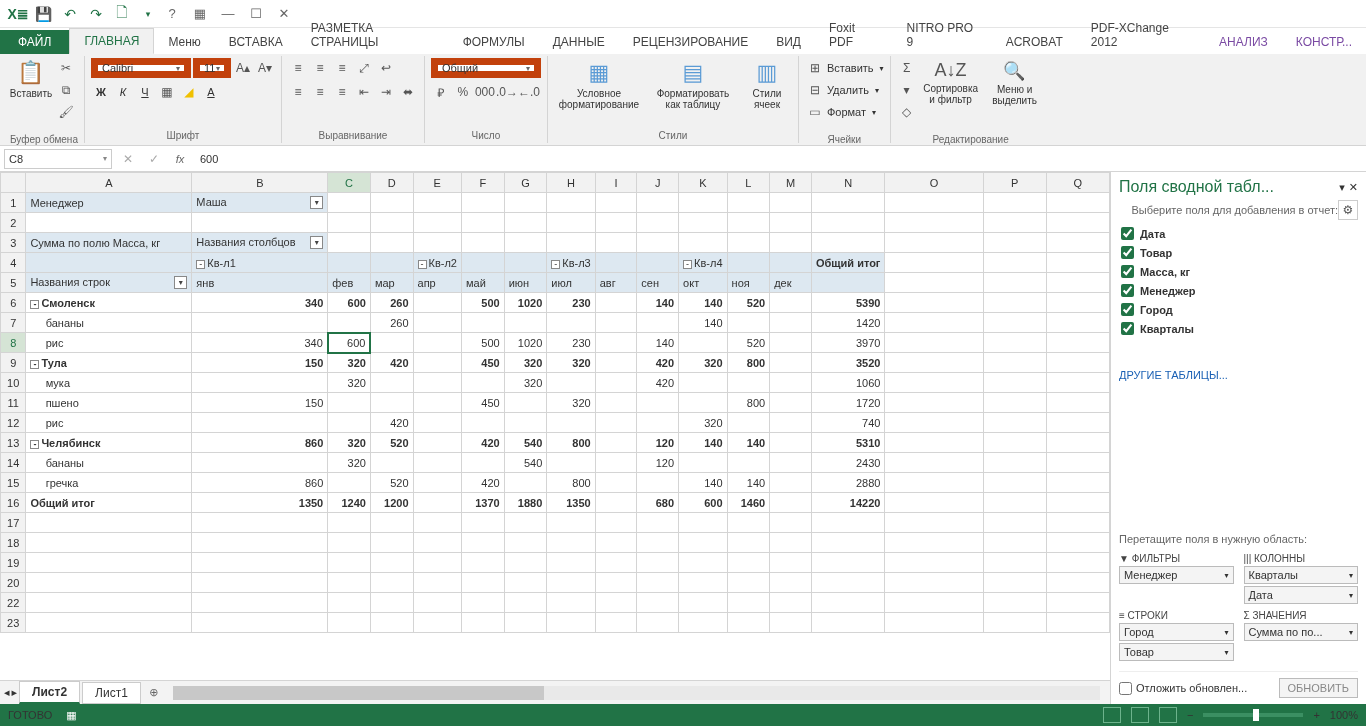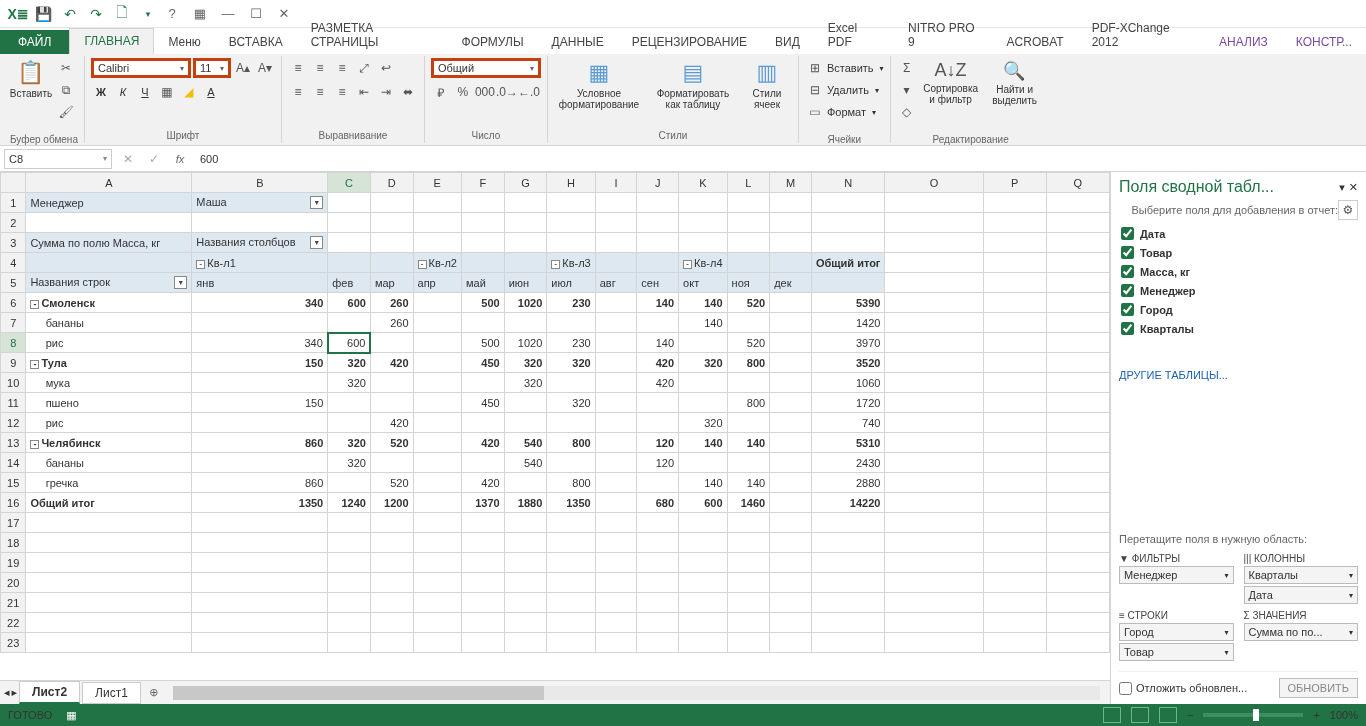--- a/index.html
+++ b/index.html
@@ -19,21 +19,21 @@
 
 .ribbon{height:92px;background:#f1f1f1;border-bottom:1px solid #d4d4d4;display:flex;padding:2px 4px}
 .group{border-right:1px solid #d4d4d4;padding:2px 6px;display:flex;flex-direction:column;justify-content:space-between}
 .group-label{text-align:center;font-size:10px;color:#666;margin-top:12px}
 .group-body{display:flex;align-items:flex-start;gap:4px;flex:1}
 .big-btn{width:42px;display:flex;flex-direction:column;align-items:center;gap:2px;padding:2px}
 .big-btn .ic{font-size:22px;color:#f0a030}
 .big-btn span{font-size:10px;text-align:center;line-height:1.1}
 .col{display:flex;flex-direction:column;gap:2px}
 .row{display:flex;align-items:center;gap:2px}
-.sel{border:3px solid #c2410c;background:#fff;height:20px;padding:0 4px;display:flex;align-items:center;justify-content:space-between}
+.sel{border:7px solid #c2410c;background:#fff;height:20px;padding:0 4px;display:flex;align-items:center;justify-content:space-between}
 .sel .dd{font-size:8px;color:#666}
 .ico-btn{width:20px;height:20px;display:flex;align-items:center;justify-content:center;border:1px solid transparent;font-size:12px;color:#555}
 
 .fbar{height:26px;border-bottom:1px solid #d4d4d4;display:flex;align-items:center;padding:0 4px;gap:6px}
 .namebox{width:108px;height:20px;border:1px solid #ccc;padding:0 4px;display:flex;align-items:center;justify-content:space-between}
 .fx-ico{width:20px;text-align:center;color:#666;font-style:italic}
 .fbar input{flex:1;border:none;height:20px;outline:none;padding:0 4px}
 
 .workspace{flex:1;display:flex;overflow:hidden}
 .sheet-area{flex:1;display:flex;flex-direction:column;overflow:hidden;border-right:1px solid #d4d4d4}
@@ -104,21 +104,21 @@
 <div class="tabstrip">
   <div class="file-tab">ФАЙЛ</div>
   <div class="tab active">ГЛАВНАЯ</div>
   <div class="tab" style="text-transform:none">Меню</div>
   <div class="tab">ВСТАВКА</div>
   <div class="tab">РАЗМЕТКА СТРАНИЦЫ</div>
   <div class="tab">ФОРМУЛЫ</div>
   <div class="tab">ДАННЫЕ</div>
   <div class="tab">РЕЦЕНЗИРОВАНИЕ</div>
   <div class="tab">ВИД</div>
-  <div class="tab" style="text-transform:none">Excel PDF</div>
+  <div class="tab" style="text-transform:none">Foxit PDF</div>
   <div class="tab">NITRO PRO 9</div>
   <div class="tab">ACROBAT</div>
   <div class="tab" style="text-transform:none">PDF-XChange 2012</div>
   <div class="tab ctx">АНАЛИЗ</div>
   <div class="tab ctx">КОНСТР...</div>
 </div>
 
 <div class="ribbon">
   <div class="group">
     <div class="group-body">
@@ -246,21 +246,21 @@
         <div class="ico-btn">Σ</div>
         <div class="ico-btn">▾</div>
         <div class="ico-btn">◇</div>
       </div>
       <div class="big-btn" style="width:60px">
           <div class="ic" style="font-size:18px;color:#555">A↓Z</div>
           <span>Сортировка и фильтр</span>
         </div>
       <div class="big-btn" style="width:60px">
           <div class="ic" style="font-size:18px">🔍</div>
-          <span>Найти и выделить</span>
+          <span>Меню и выделить</span>
         </div>
     </div>
     <div class="group-label">Редактирование</div>
   </div>
 </div>
 
 <div class="fbar">
   <div class="namebox">
       <span>C8</span>
       <span style="font-size:8px;color:#888">▾</span>
@@ -710,40 +710,20 @@
               <td></td>
               <td></td>
               <td></td>
               <td></td>
               <td></td>
               <td></td>
               <td></td>
               <td></td>
             </tr>
             <tr>
-              <th class="rh">21</th>
-              <td></td>
-              <td></td>
-              <td></td>
-              <td></td>
-              <td></td>
-              <td></td>
-              <td></td>
-              <td></td>
-              <td></td>
-              <td></td>
-              <td></td>
-              <td></td>
-              <td></td>
-              <td></td>
-              <td></td>
-              <td></td>
-              <td></td>
-            </tr>
-            <tr>
               <th class="rh">22</th>
               <td></td>
               <td></td>
               <td></td>
               <td></td>
               <td></td>
               <td></td>
               <td></td>
               <td></td>
               <td></td>

